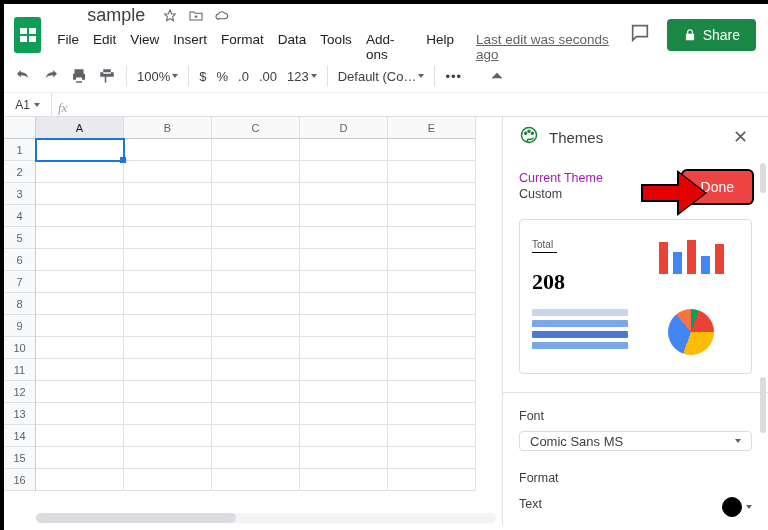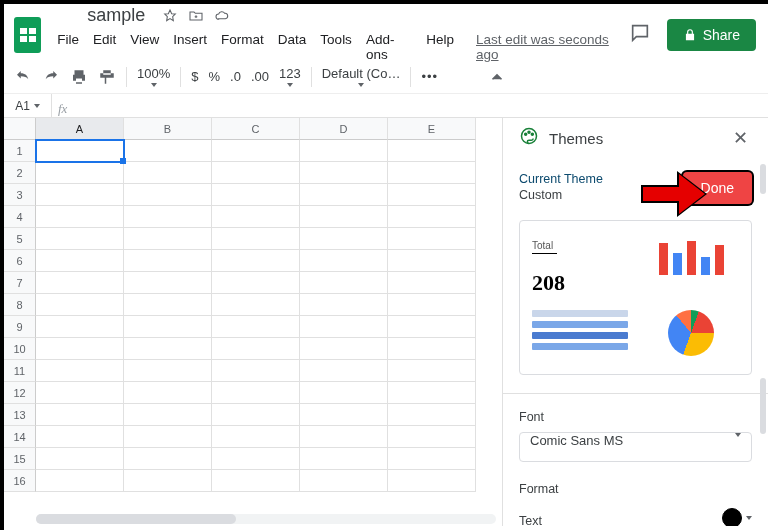--- a/index.html
+++ b/index.html
@@ -25,21 +25,21 @@
   .right-hdr { margin-left:auto; display:flex; align-items:center; gap:16px; }
   .comments-icon { width:22px; height:22px; }
   .share-btn { background:#1a8744; color:#fff; border:none; border-radius:4px; padding:8px 16px; font-size:14px; font-weight:500; display:flex; align-items:center; gap:6px; cursor:pointer;}
   .share-btn svg { width:14px; height:14px; fill:#fff;}
 
   
   .toolbar { display:flex; align-items:center; gap:10px; padding: 6px 10px; border-bottom:1px solid #eee; font-size:13px; color:#3c4043;}
   .tb { display:flex; align-items:center; gap:4px;}
   .tb svg { width:18px; height:18px; fill:#5f6368; }
   .sep { width:1px; height:20px; background:#e0e0e0; }
-  .dd { display:flex; align-items:center; gap:2px;flex-direction:column; }
+  .dd { display:flex; align-items:center; gap:2px; }
   .caret { border-left:3px solid transparent; border-right:3px solid transparent; border-top:4px solid #5f6368; display:inline-block; }
 
   
   .fxrow { display:flex; align-items:flex-end; border-bottom:1px solid #e0e0e0; height:24px;}
   .namebox { width:48px; font-size:12px; text-align:center; color:#3c4043; border-right:1px solid #e0e0e0; display:flex; align-items:center; justify-content:center; gap:4px; height:100%;}
   .fx { margin-left:6px; font-style:italic; color:#9aa0a6; font-size:13px; font-family: Georgia, serif;}
 
   
   .main { display:flex; height: calc(100% - 56px - 38px - 24px); position:relative; }
   .gridwrap { flex:0 0 498px; background:#fff; overflow:hidden; position:relative;}
@@ -60,21 +60,21 @@
 
   
   .panel { flex:1; border-left:1px solid #e0e0e0; padding: 0 16px 0 16px; position:relative; overflow:hidden;} 
   
   .panel-hdr2 { display:flex; align-items:center; gap:10px; height:40px; padding-top:0; }
   .palette-icon { width:20px; height:20px; }
   .panel-title { font-size:15px; color:#3c4043;}
   .close-x { margin-left:auto; font-size:18px; color:#5f6368; cursor:pointer; padding:4px;}
 
   .theme-top { display:flex; align-items:flex-start; justify-content:space-between; margin-top:14px;}
-  .cur-label { font-size:12.5px; color:#0c4a6e;}
+  .cur-label { font-size:12.5px; color:#a21caf;}
   .cur-name { font-size:12.5px; color:#3c4043; margin-top:2px;}
   .done-btn { background:#ef4444; color:#fff; border:none; border-radius:4px; padding:8px 18px; font-size:14px; font-weight:500; cursor:pointer; box-shadow:0 0 0 2px #000;}
   
   
   .arrow { position:absolute; top:56px; left:138px; width:66px; height:40px; z-index:5;}
   .arrow-shaft { position:absolute; left:0; top:11px; width:40px; height:18px; background:#e50000; border:2px solid #000;}
   .arrow-head { position:absolute; left:38px; top:0; width:0; height:0; border-top:20px solid transparent; border-bottom:20px solid transparent; border-left:26px solid #e50000;}
   .arrow-head-outline { position:absolute; left:36px; top:-3px; width:0; height:0; border-top:23px solid transparent; border-bottom:23px solid transparent; border-left:30px solid #000; z-index:-1;}
 
   .preview-card { border:1px solid #dadce0; border-radius:4px; margin-top:16px; padding:14px 12px 18px; display:grid; grid-template-columns: 1fr 1fr; gap: 14px 16px;}
@@ -85,23 +85,23 @@
   .pv-bars div { width:9px;}
   .pv-table { display:flex; flex-direction:column; gap:4px;}
   .pv-table .r { height:7px; background:#7aa7e8; border-radius:1px;}
   .pv-table .r.hd { background:#c9d6ea;}
   .pv-pie { width:46px; height:46px; border-radius:50%; margin:0 auto;
     background: conic-gradient(#0f9d58 0 20deg, #ea4335 20deg 90deg, #fbbc04 90deg 200deg, #4285f4 200deg 320deg, #ff7043 320deg 360deg);}
   
   .hr { height:1px; background:#e0e0e0; margin:18px -16px 0;}
   
   .section-label { font-size:12.5px; color:#3c4043; margin-top:16px;}
-  .font-select { width:100%; height:30px; border:1px solid #dadce0; border-radius:4px; margin-top:8px; padding:0 10px; font-size:13px; color:#3c4043; display:flex; justify-content:space-between; cursor:pointer;}
-  
-  .color-row { display:flex; align-items:flex-end; justify-content:space-between; margin-top:12px; font-size:12.5px; color:#3c4043;}
+  .font-select { width:100%; height:20px; border:1px solid #dadce0; border-radius:4px; margin-top:8px; padding:0 10px; font-size:13px; color:#3c4043; display:flex; align-items:center; justify-content:space-between; cursor:pointer;}
+  
+  .color-row { display:flex; align-items:flex-start; justify-content:space-between; margin-top:12px; font-size:12.5px; color:#3c4043;}
   .swatch { width:20px; height:20px; border-radius:50%; border:1px solid #ccc;}
   .swatch.black { background:#000; border-color:#000;}
   .sw-wrap { display:flex; align-items:center; gap:4px;}
   
   .panel-scroll { position:absolute; right:2px; top:46px; width:6px; height:30px; background:#dadce0; border-radius:3px;}
   .panel-scroll2 { position:absolute; right:2px; top:260px; width:6px; height:56px; background:#dadce0; border-radius:3px;}
 
   .toolbar .more-dots { letter-spacing:1px;}
 </style>
 </head>

